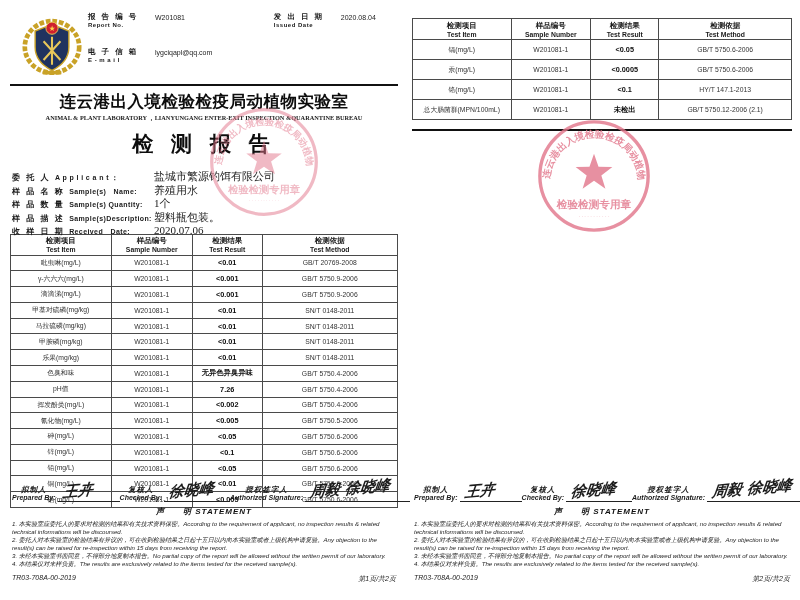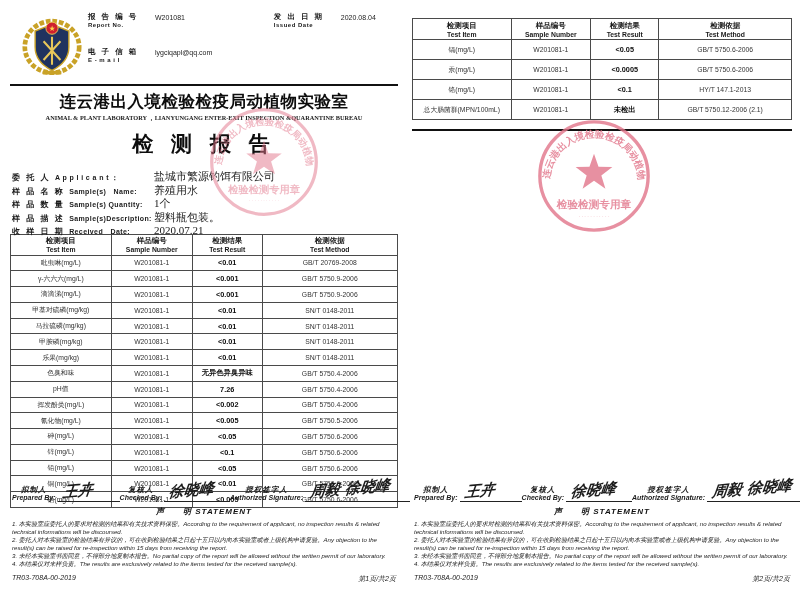--- a/index.html
+++ b/index.html
@@ -147,21 +147,21 @@
       <span class="info-value">1个</span>
     </div>
     <div class="info-line">
       <span class="info-label"><span class="cn">样 品 描 述</span>
         <span class="en">Sample(s)Description:</span></span>
       <span class="info-value">塑料瓶包装。</span>
     </div>
     <div class="info-line">
       <span class="info-label"><span class="cn">收 样 日 期</span>
         <span class="en">Received　Date:</span></span>
-      <span class="info-value">2020.07.21</span>
+      <span class="info-value">2020.07.06</span>
     </div>
   </div>
 
 
   <table class="results">
     <colgroup>
         <col style="width:26%">
         <col style="width:21%">
         <col style="width:18%">
         <col style="width:35%">

